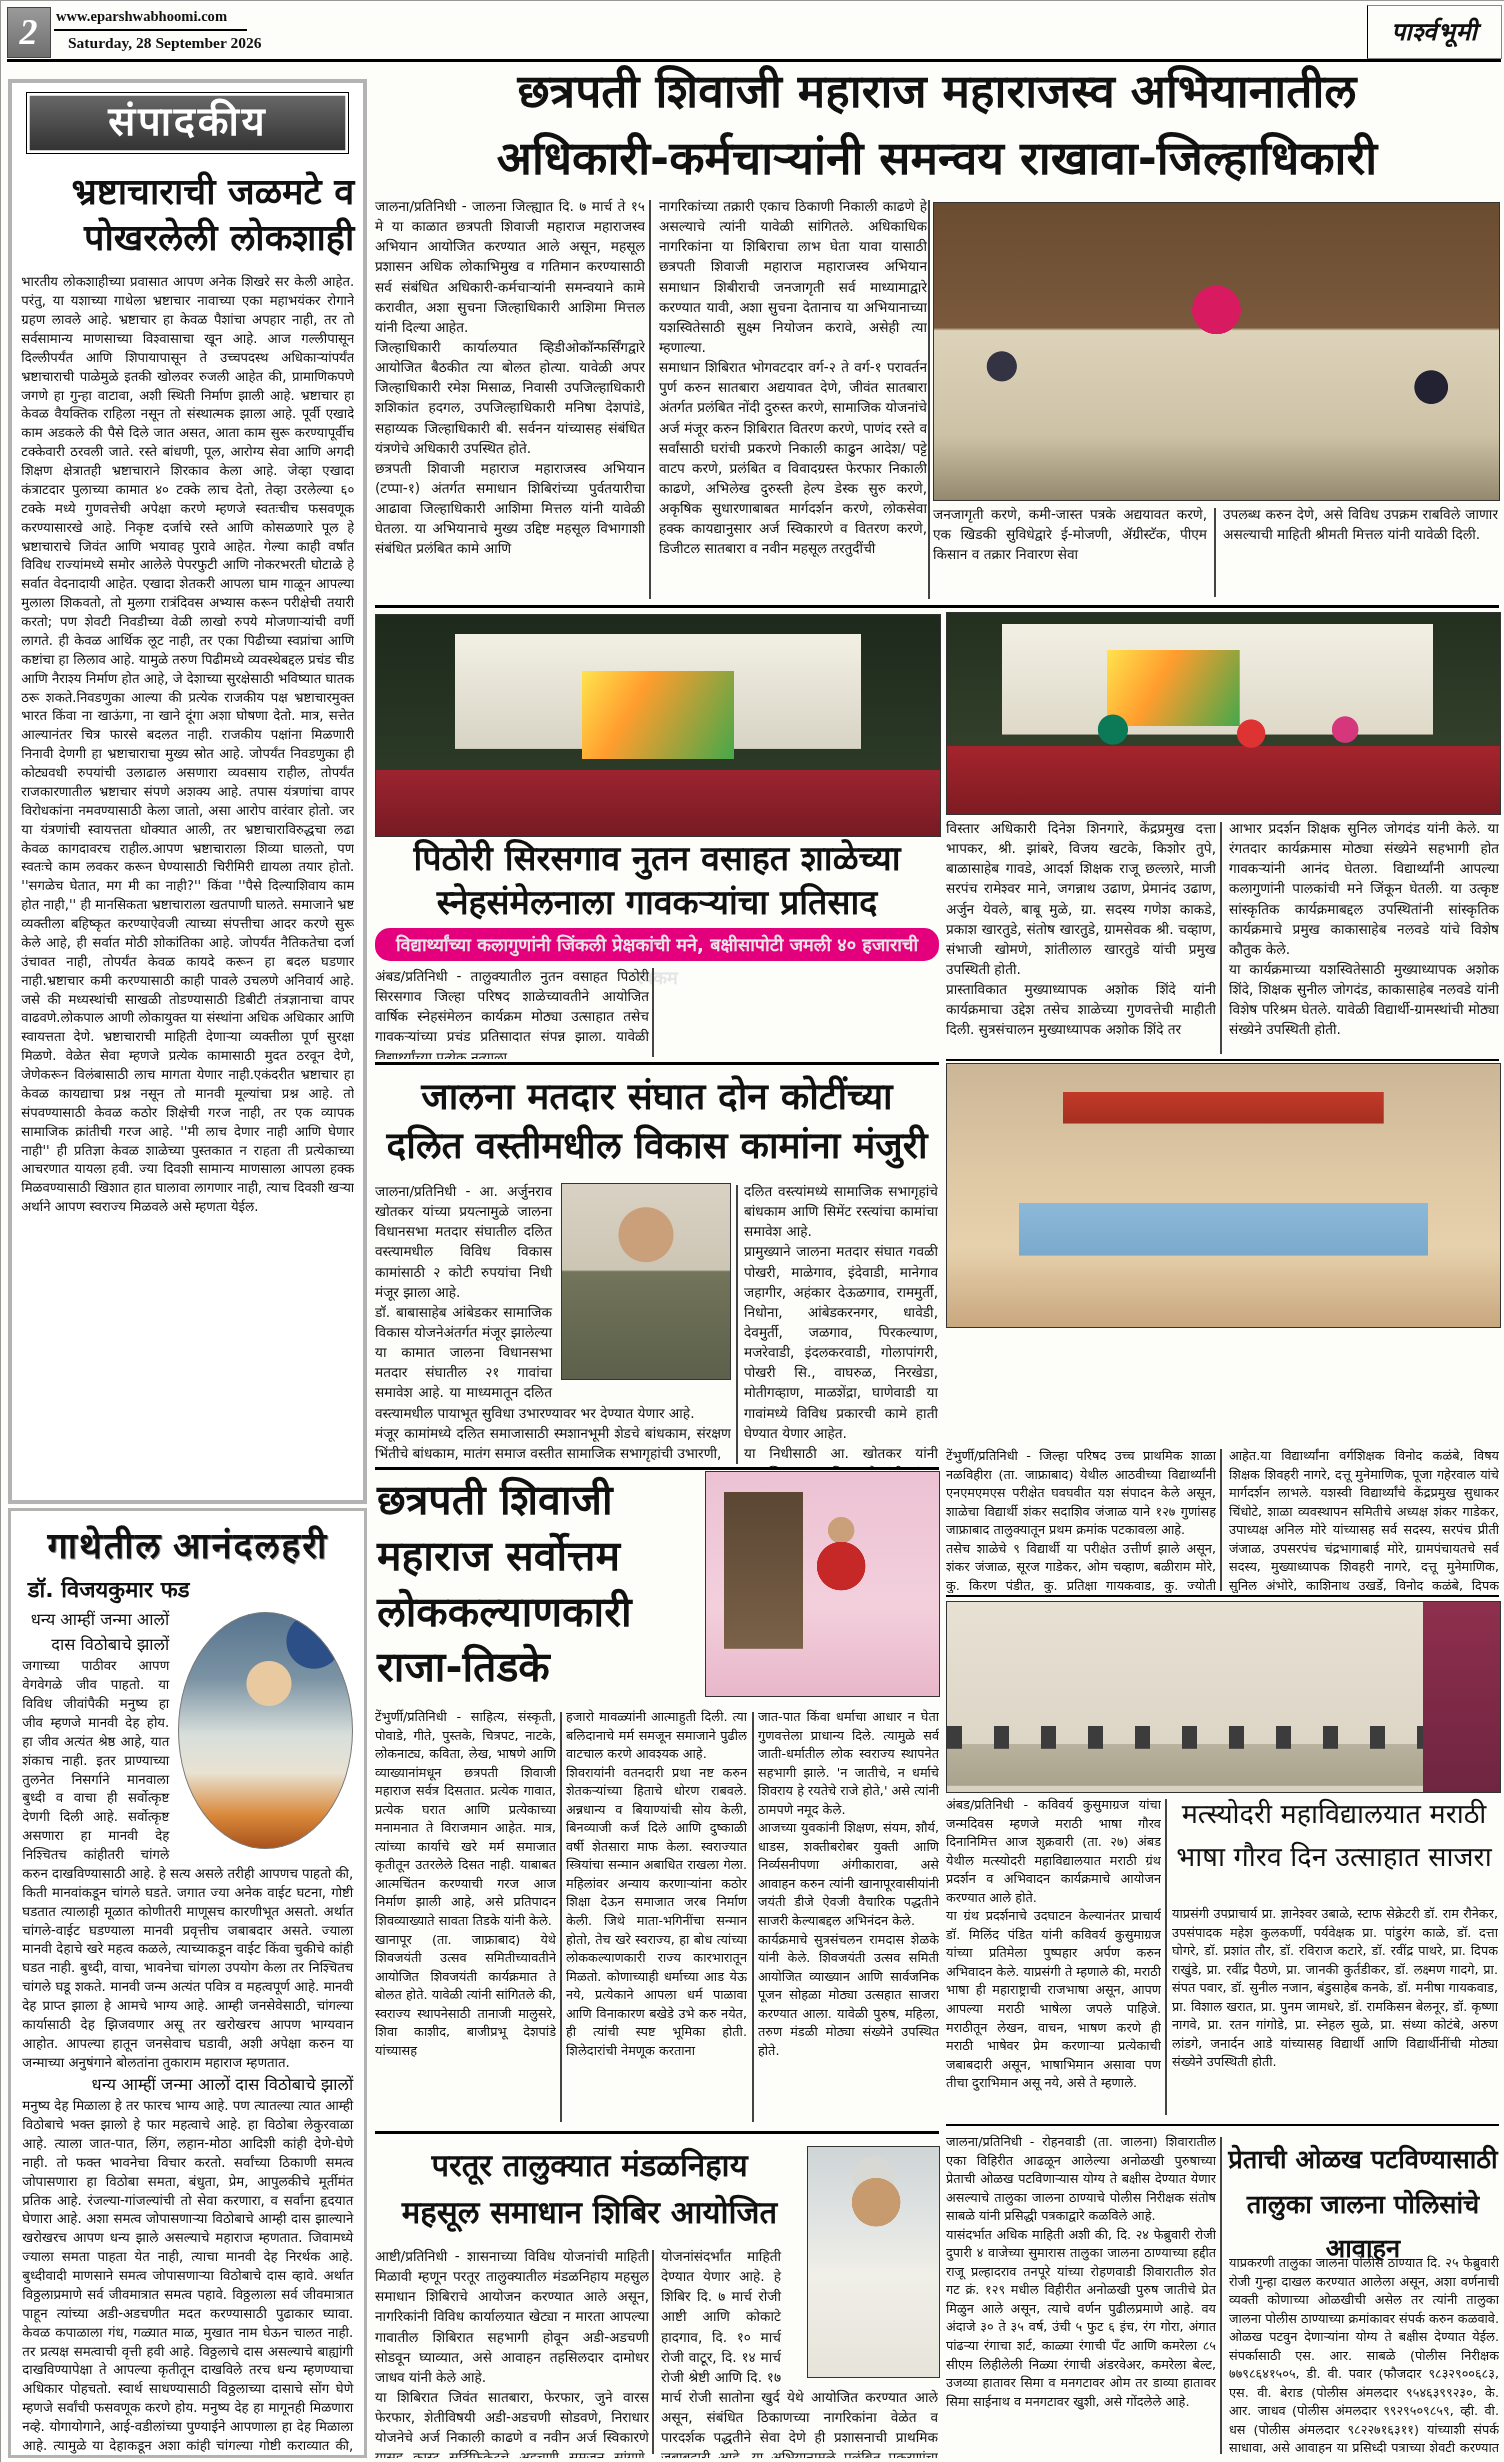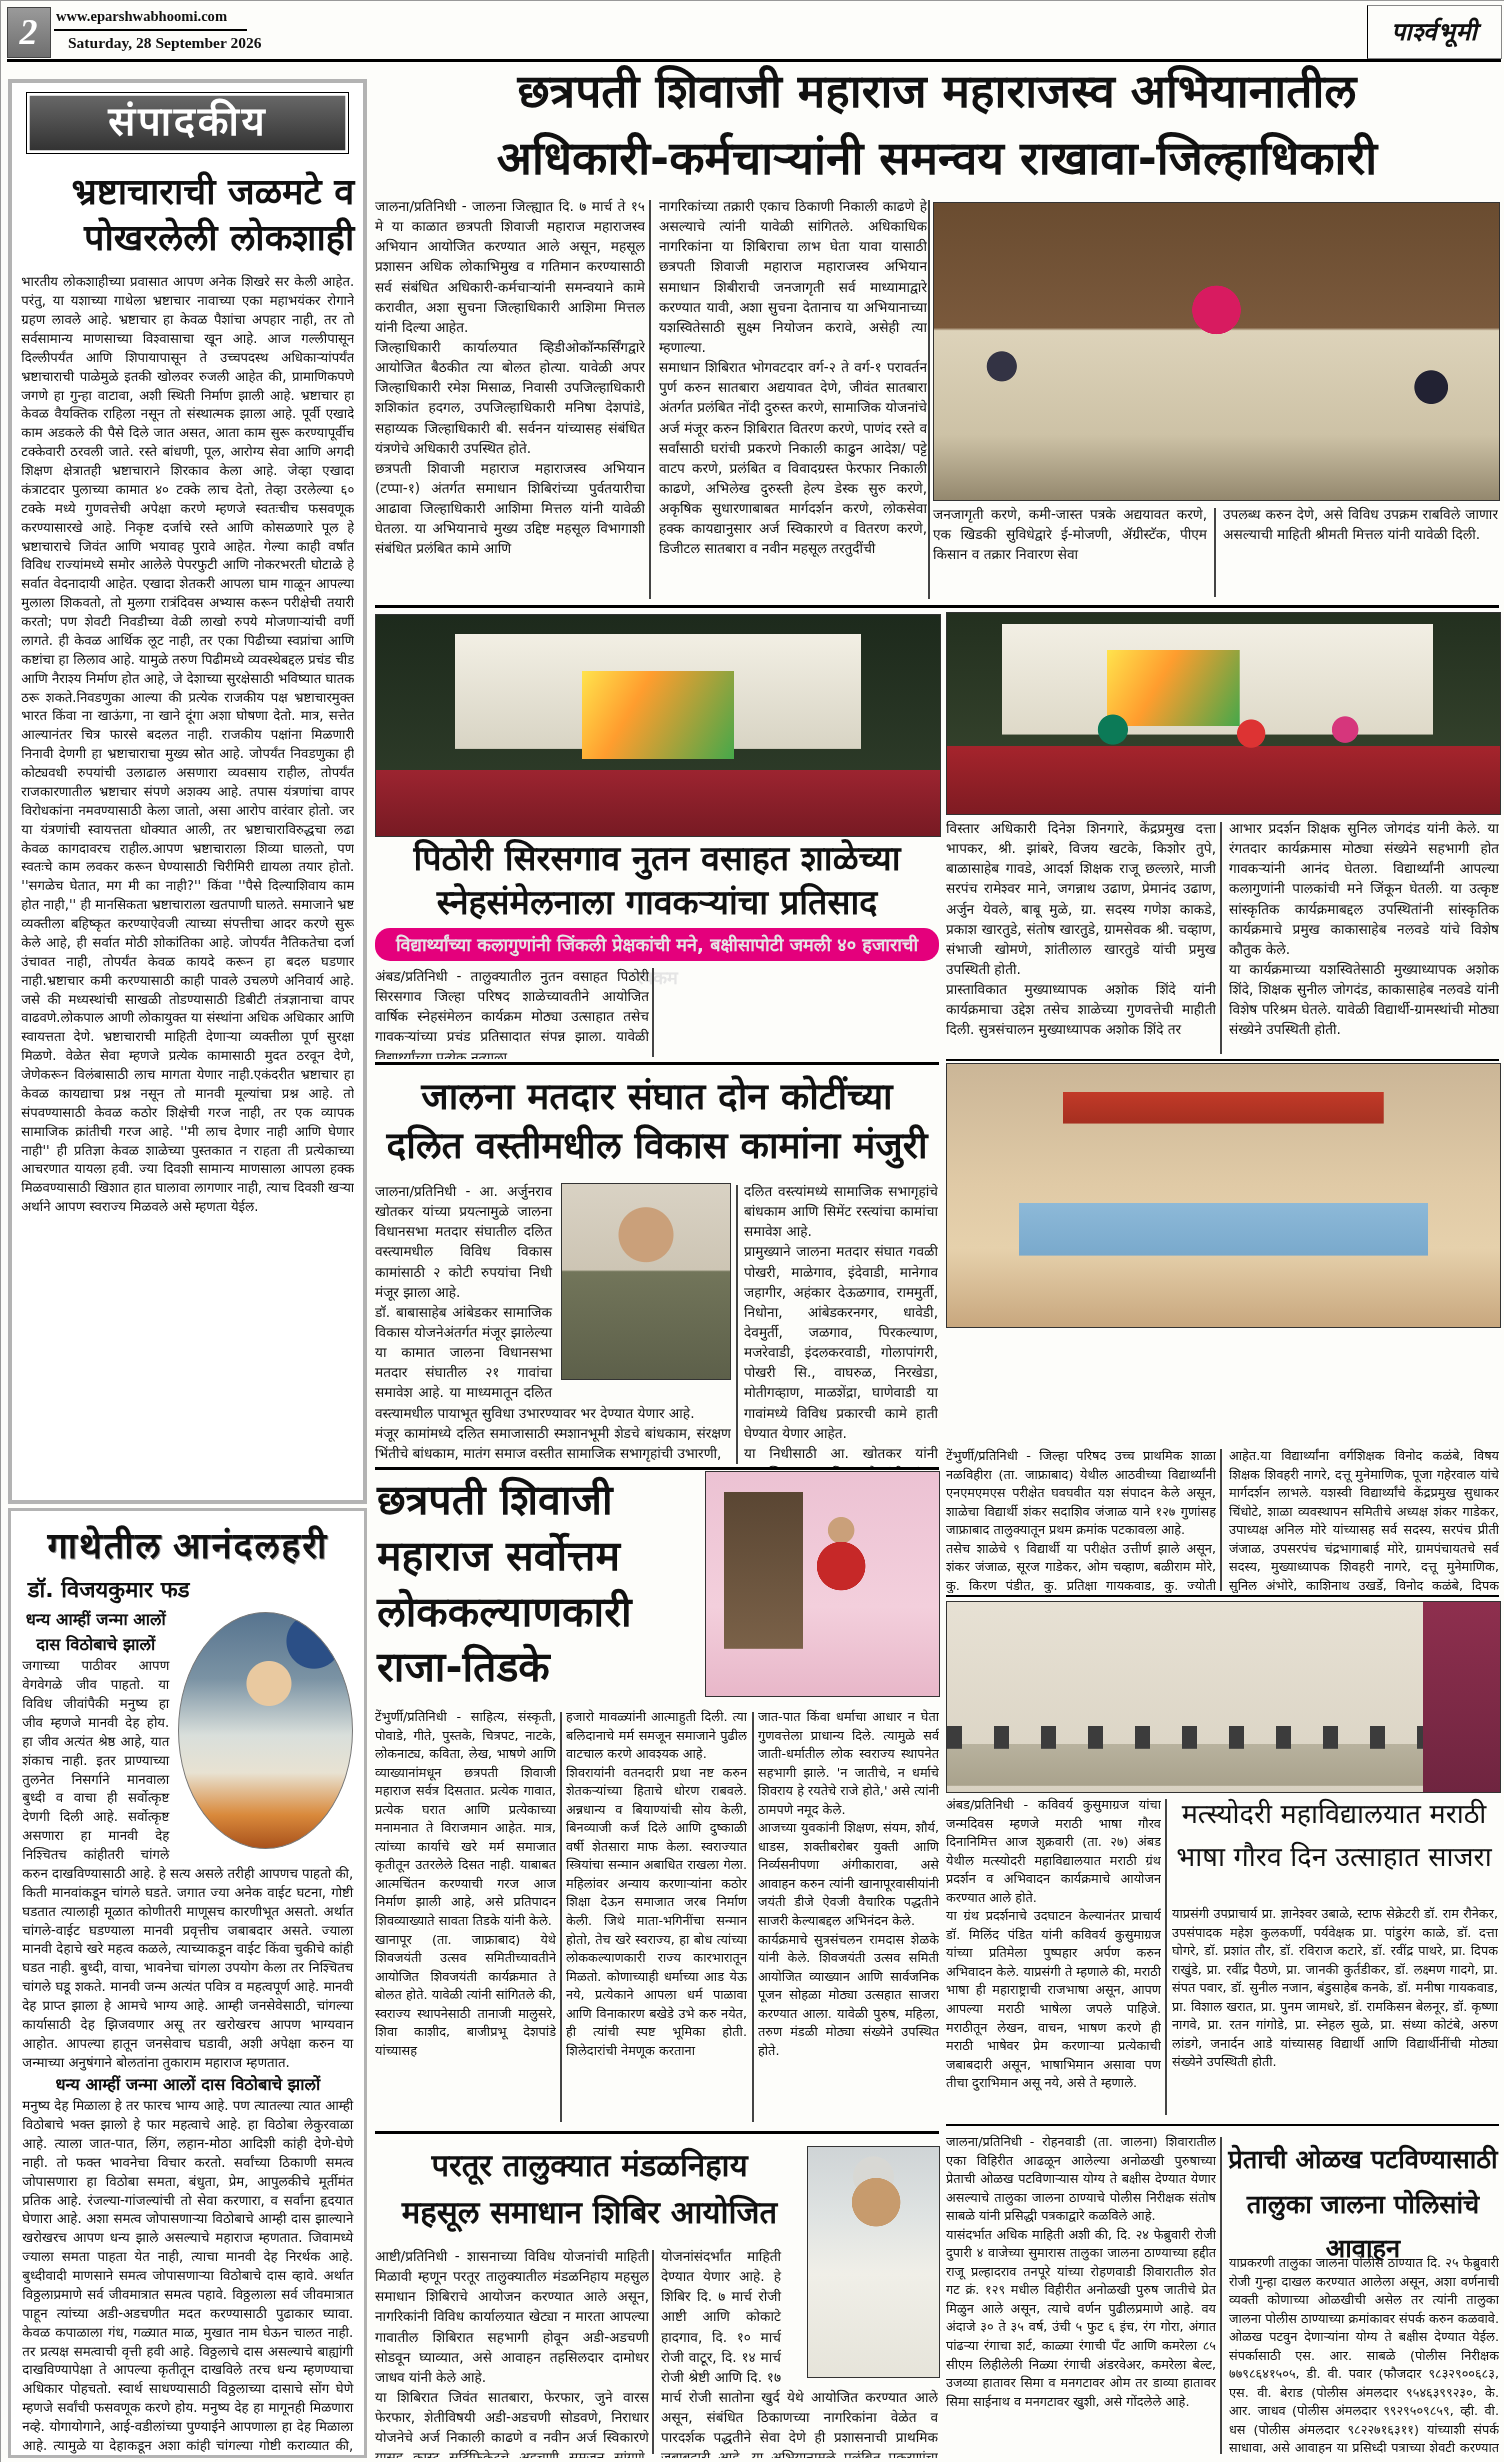--- a/index.html
+++ b/index.html
@@ -35,21 +35,21 @@
 
   
   .gatha-box{left:7.3px;top:1507px;width:359px;height:950px;border:3.6px solid #b3b3b3;background:#fff;box-sizing:border-box;padding:9px 11px;}
   .gatha-title{font:bold 36px "Liberation Serif",serif;text-align:center;letter-spacing:1.8px;text-shadow:0.9px 0.9px 0 #999;}
   .gatha-author{font-weight:bold;font-size:22px;margin:3.6px 0 5.5px 5.5px;}
   .saint-img{float:right;width:173px;height:235px;margin:3.6px 0 7.3px 9px;border-radius:50%;border:0.9px solid #777;
      background:
        radial-gradient(circle at 52% 30%,#e9c9a0 0 22px,rgba(0,0,0,0) 23px),
        radial-gradient(circle at 78% 12%,#2b4f86 0 27px,rgba(0,0,0,0) 28px),
        linear-gradient(180deg,#57748f 0%,#7b93a4 28%,#d9dfdb 52%,#e8e2d2 68%,#d9893b 86%,#a9521c 100%);}
-  .gatha-verse{font-weight:bold;font-size:16.4px;text-align:center;line-height:1.5;}
+  .gatha-verse{font-weight:normal;font-size:16.4px;text-align:right;line-height:1.5;}
   .gatha-body{font-size:13.3px;line-height:1.42;}
 
   
   .main-headline{left:374px;top:57px;width:1124px;height:139px;font-weight:bold;font-size:46px;line-height:1.46;text-align:center;}
   .pithori-headline{left:374px;top:835px;width:564px;height:89px;font-weight:bold;font-size:34px;line-height:1.3;text-align:center;}
   .pink-bar{left:374px;top:927px;width:564px;height:33px;background:#e4007c;color:#e5e5e5;
             font-weight:bold;font-size:18px;line-height:33px;text-align:center;border-radius:15px;}
   .manjuri-headline{left:374px;top:1072px;width:564px;height:100px;font-weight:bold;font-size:37px;line-height:1.32;text-align:center;}
   .tidke-headline{left:376px;top:1472px;width:321px;height:228px;font-weight:bold;font-size:41px;line-height:1.36;text-align:left;}
   .partur-headline{left:378px;top:2141px;width:421px;height:98px;font-weight:bold;font-size:31px;line-height:1.5;text-align:center;}

